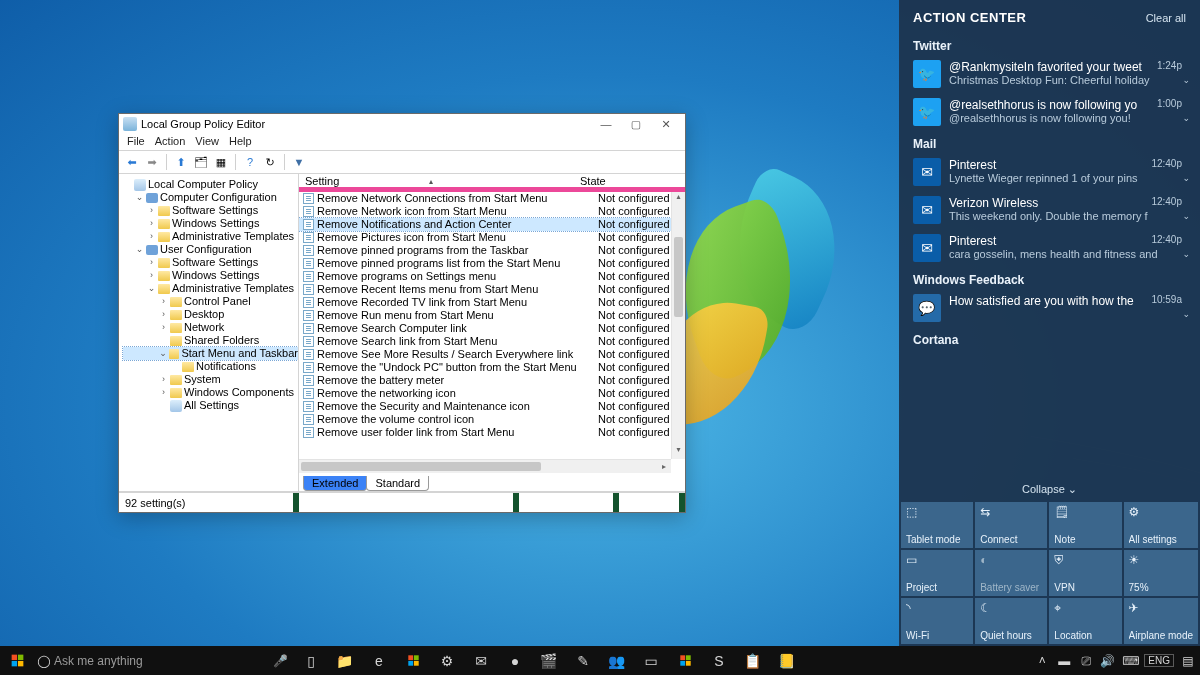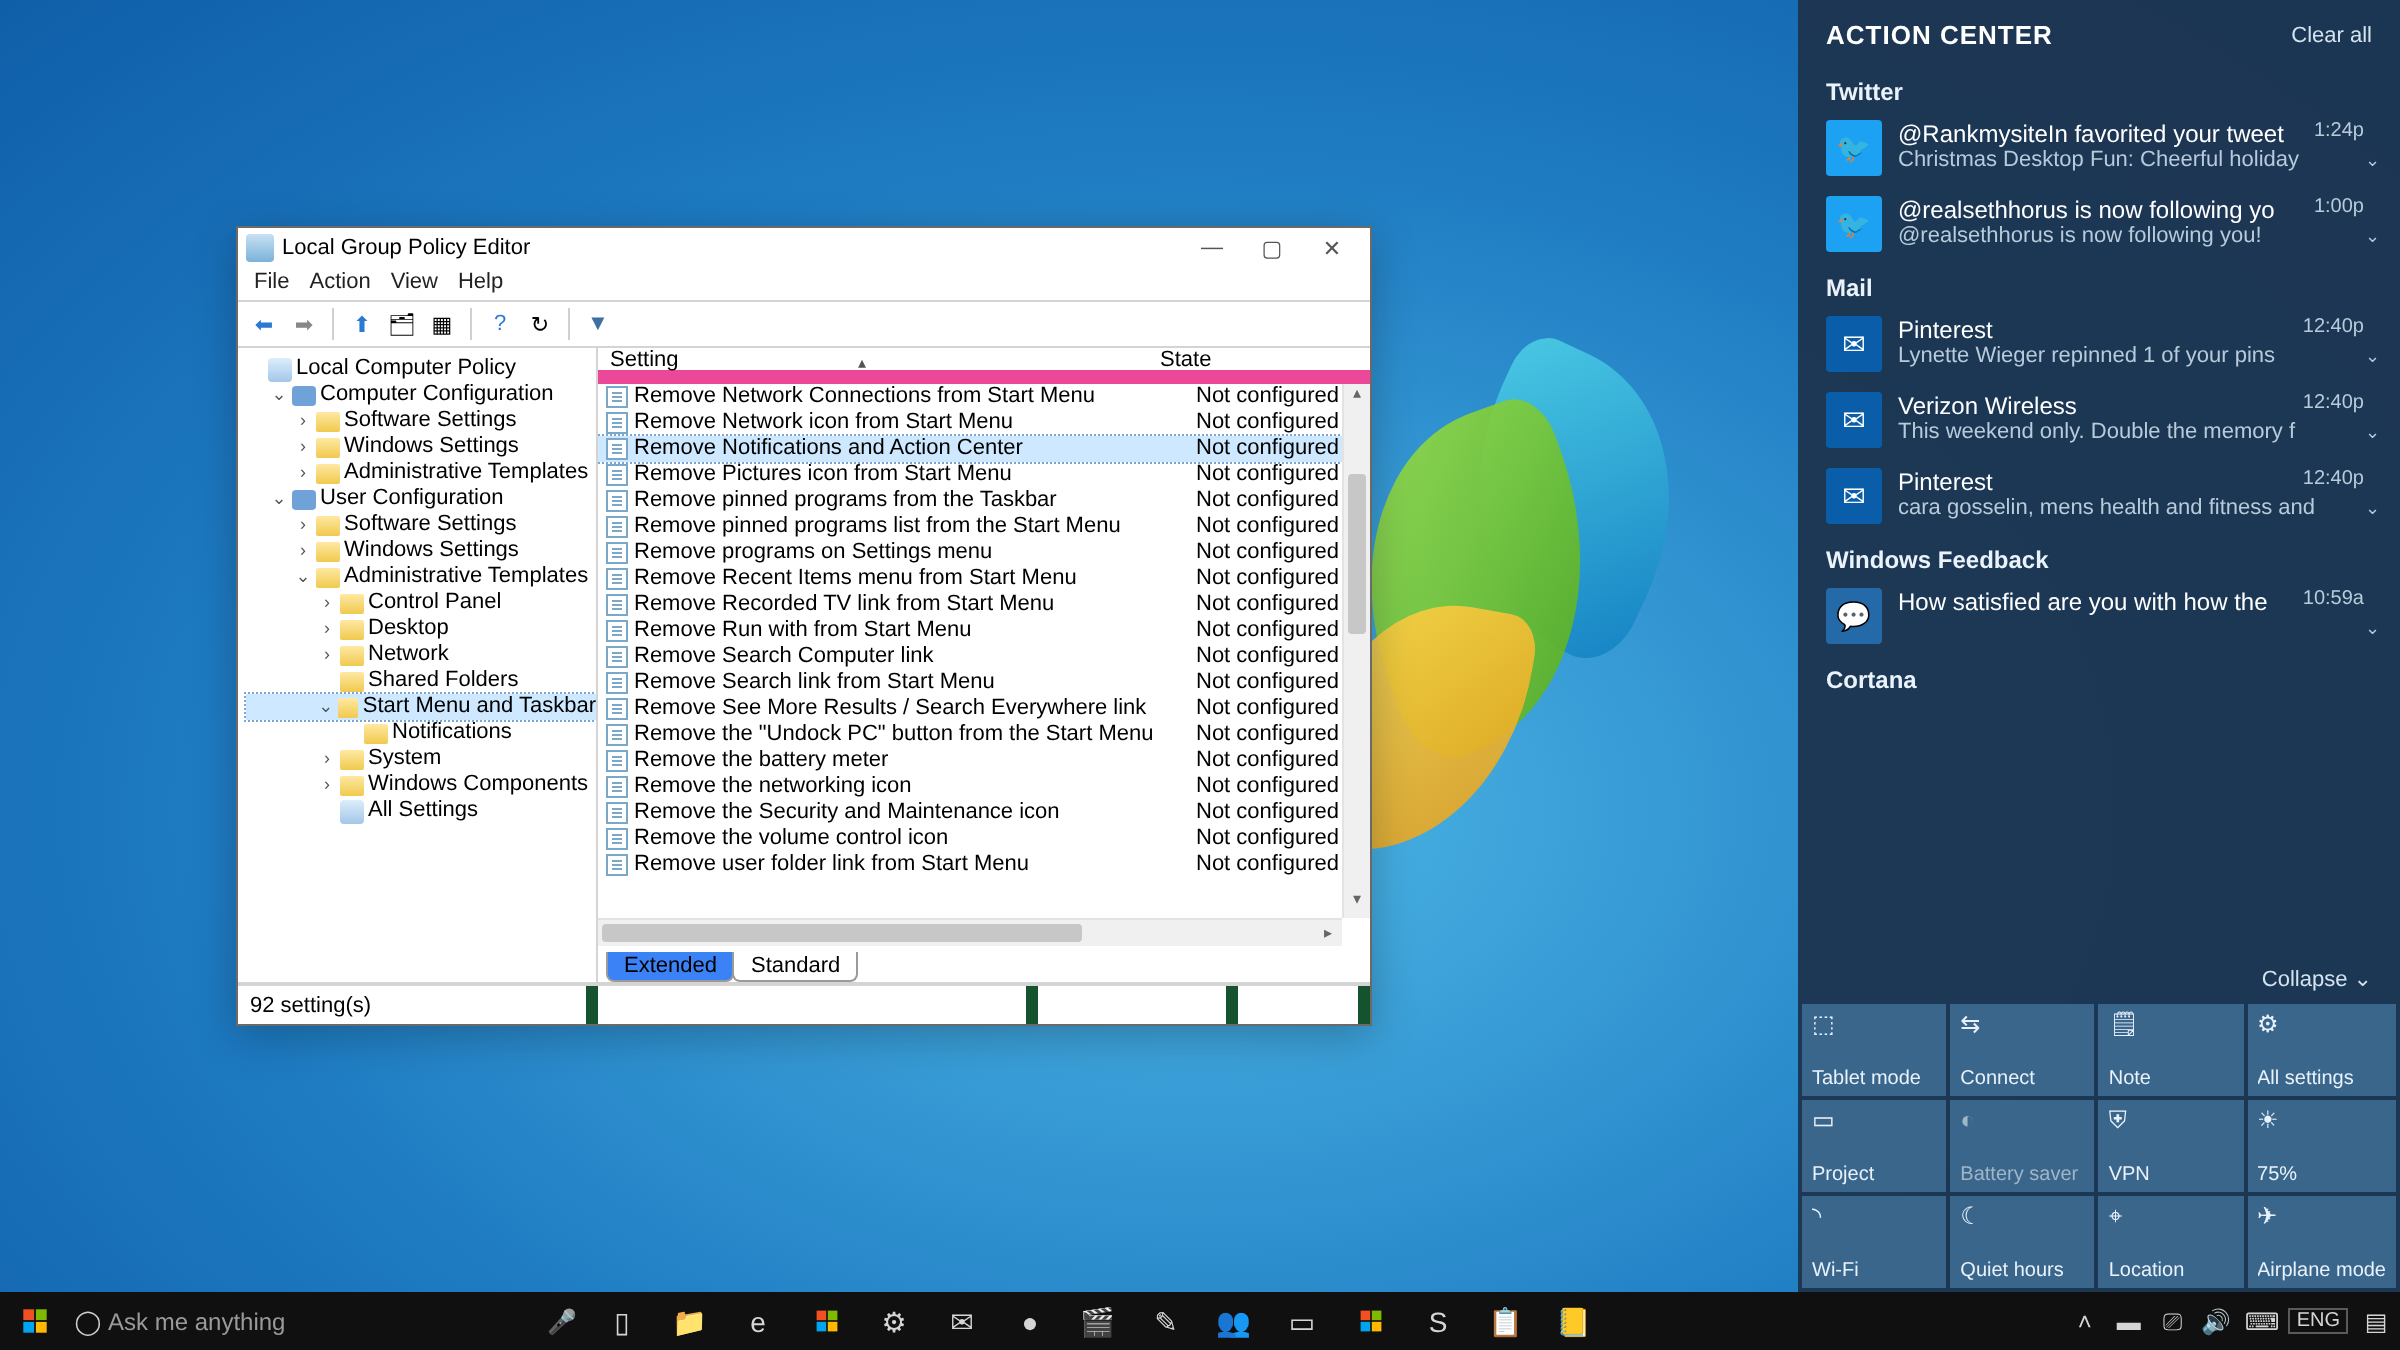--- a/index.html
+++ b/index.html
@@ -26,21 +26,21 @@
 .body-split { flex:1; display:flex; border-bottom:1px solid #d4d4d4; min-height:0;}
 .tree { width:180px; border-right:1px solid #d4d4d4; padding:4px 0 4px 4px; overflow:hidden; line-height:13px;}
 .tree .node { white-space:nowrap; display:flex; align-items:center; gap:2px; height:13px; }
 .tree .i0{padding-left:0px;} .tree .i1{padding-left:12px;} .tree .i2{padding-left:24px;} .tree .i3{padding-left:36px;} .tree .i4{padding-left:48px;}
 .exp { width:9px; text-align:center; color:#555; font-size:9px; display:inline-block;}
 .folder-ico { width:12px; height:10px; background:linear-gradient(#ffe9a3,#f0c94d); border-radius:1px; display:inline-block;}
 .pc-ico { width:12px; height:10px; background:#6fa2d9; border-radius:2px; display:inline-block;}
 .doc-ico { width:12px; height:12px; background:linear-gradient(#dceefb,#a3c6e8); border-radius:2px; display:inline-block;}
 .tree .sel { background:#cde8ff; outline:1px dotted #7aa7d6; }
 .listpane { flex:1; display:flex; flex-direction:column; min-width:0; position:relative;}
-.list-header { height:18px; background:#fff; border-bottom:7px solid #ec4899; display:flex; align-items:center; position:relative;}
+.list-header { height:18px; background:#fff; border-bottom:5px solid #ec4899; display:flex; align-items:center; position:relative;}
 .list-header .col1 { flex:1; padding-left:6px;} .list-header .col2{width:105px;}
 .sort-caret { position:absolute; left:130px; top:3px; font-size:8px; color:#555;}
 .list-rows { flex:1; overflow:hidden; position:relative;}
 .row { display:flex; align-items:center; height:13px; line-height:13px; padding-left:4px; white-space:nowrap;}
 .row.sel { background:#cde8ff; outline:1px dotted #7aa7d6;}
 .row .cfg-ico { width:11px; height:11px; border:1px solid #79a8c9; background:#fff; margin-right:3px; position:relative; }
 .row .cfg-ico::after{content:"";position:absolute;left:2px;top:2px;width:5px;height:1px;background:#79a8c9;box-shadow:0 2px 0 #79a8c9,0 4px 0 #79a8c9;}
 .row .c1{flex:1; overflow:hidden;} .row .c2{width:87px;}
 .vscroll { position:absolute; right:0; top:0; bottom:14px; width:14px; background:#f0f0f0; border-left:1px solid #e3e3e3;}
 .vscroll .thumb{ position:absolute; left:2px; right:2px; top:45px; height:80px; background:#c7c7c7; border-radius:2px;}
@@ -64,21 +64,21 @@
 .ac-head .clear { margin-left:auto; font-size:11px; color:#d4e3ef;}
 .ac-group { padding:6px 14px 2px; font-weight:600; font-size:12px; color:#eaf2fa;}
 .ac-item { display:flex; padding:5px 14px; gap:8px; align-items:flex-start; position:relative;}
 .ac-icon { width:28px; height:28px; border-radius:2px; display:flex; align-items:center; justify-content:center; font-size:14px; color:#fff; flex-shrink:0;}
 .tw { background:#1da1f2;} .mail{background:#0a5da8;} .wf{background:#246aa8;}
 .ac-body { flex:1; overflow:hidden;}
 .ac-t1 { font-size:12px; color:#fff; white-space:nowrap; overflow:hidden; text-overflow:ellipsis;}
 .ac-t2 { font-size:11px; color:#b8cbdb; white-space:nowrap; overflow:hidden; text-overflow:ellipsis;}
 .ac-time { font-size:10px; color:#b8cbdb; position:absolute; right:18px; top:5px;}
 .ac-chevron { position:absolute; right:10px; top:20px; font-size:9px; color:#b8cbdb;}
-.collapse { text-align:right; padding:4px 14px; font-size:11px; color:#d4e3ef; margin-top:auto;}
+.collapse { text-align:center; padding:4px 14px; font-size:11px; color:#d4e3ef; margin-top:auto;}
 .tiles { display:grid; grid-template-columns:repeat(4,1fr); grid-auto-rows:46px; gap:2px; padding:2px;}
 .tile { background:rgba(65,110,150,.85); color:#e8f2fb; font-size:10px; padding:3px 5px; position:relative; display:flex; flex-direction:column;}
 .tile .ti { font-size:12px; line-height:14px;}
 .tile .tl { margin-top:auto; white-space:nowrap; overflow:hidden; text-overflow:ellipsis;}
 .tile.dim { color:#9fb6c8; }
 
 
 .taskbar { position:absolute; bottom:0; left:0; right:0; height:29px; background:#101010; display:flex; align-items:center; color:#fff; font-size:12px;}
 .tb-btn { width:34px; height:29px; display:flex; align-items:center; justify-content:center; color:#d5d5d5; font-size:14px;}
 .start { font-size:14px;}
@@ -272,21 +272,21 @@
             <span class="c1">Remove Recent Items menu from Start Menu</span>
             <span class="c2">Not configured</span>
           </div>
           <div class="row">
             <span class="cfg-ico"></span>
             <span class="c1">Remove Recorded TV link from Start Menu</span>
             <span class="c2">Not configured</span>
           </div>
           <div class="row">
             <span class="cfg-ico"></span>
-            <span class="c1">Remove Run with from Start Menu</span>
+            <span class="c1">Remove Run menu from Start Menu</span>
             <span class="c2">Not configured</span>
           </div>
           <div class="row">
             <span class="cfg-ico"></span>
             <span class="c1">Remove Search Computer link</span>
             <span class="c2">Not configured</span>
           </div>
           <div class="row">
             <span class="cfg-ico"></span>
             <span class="c1">Remove Search link from Start Menu</span>

